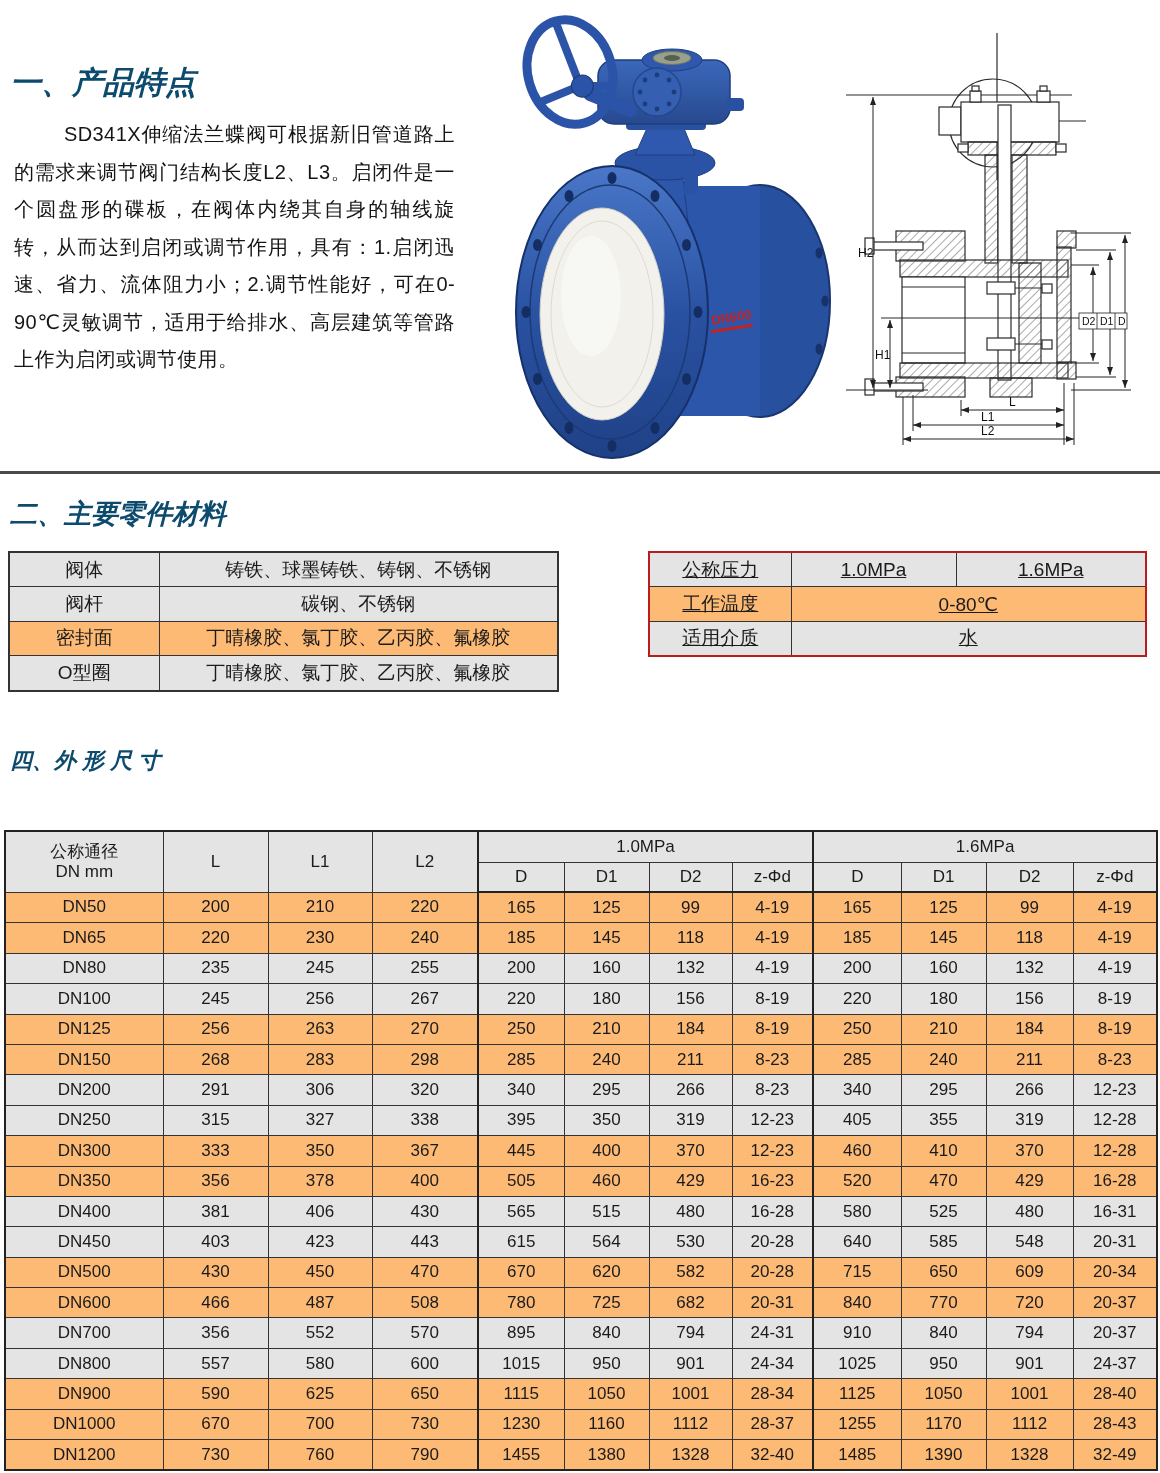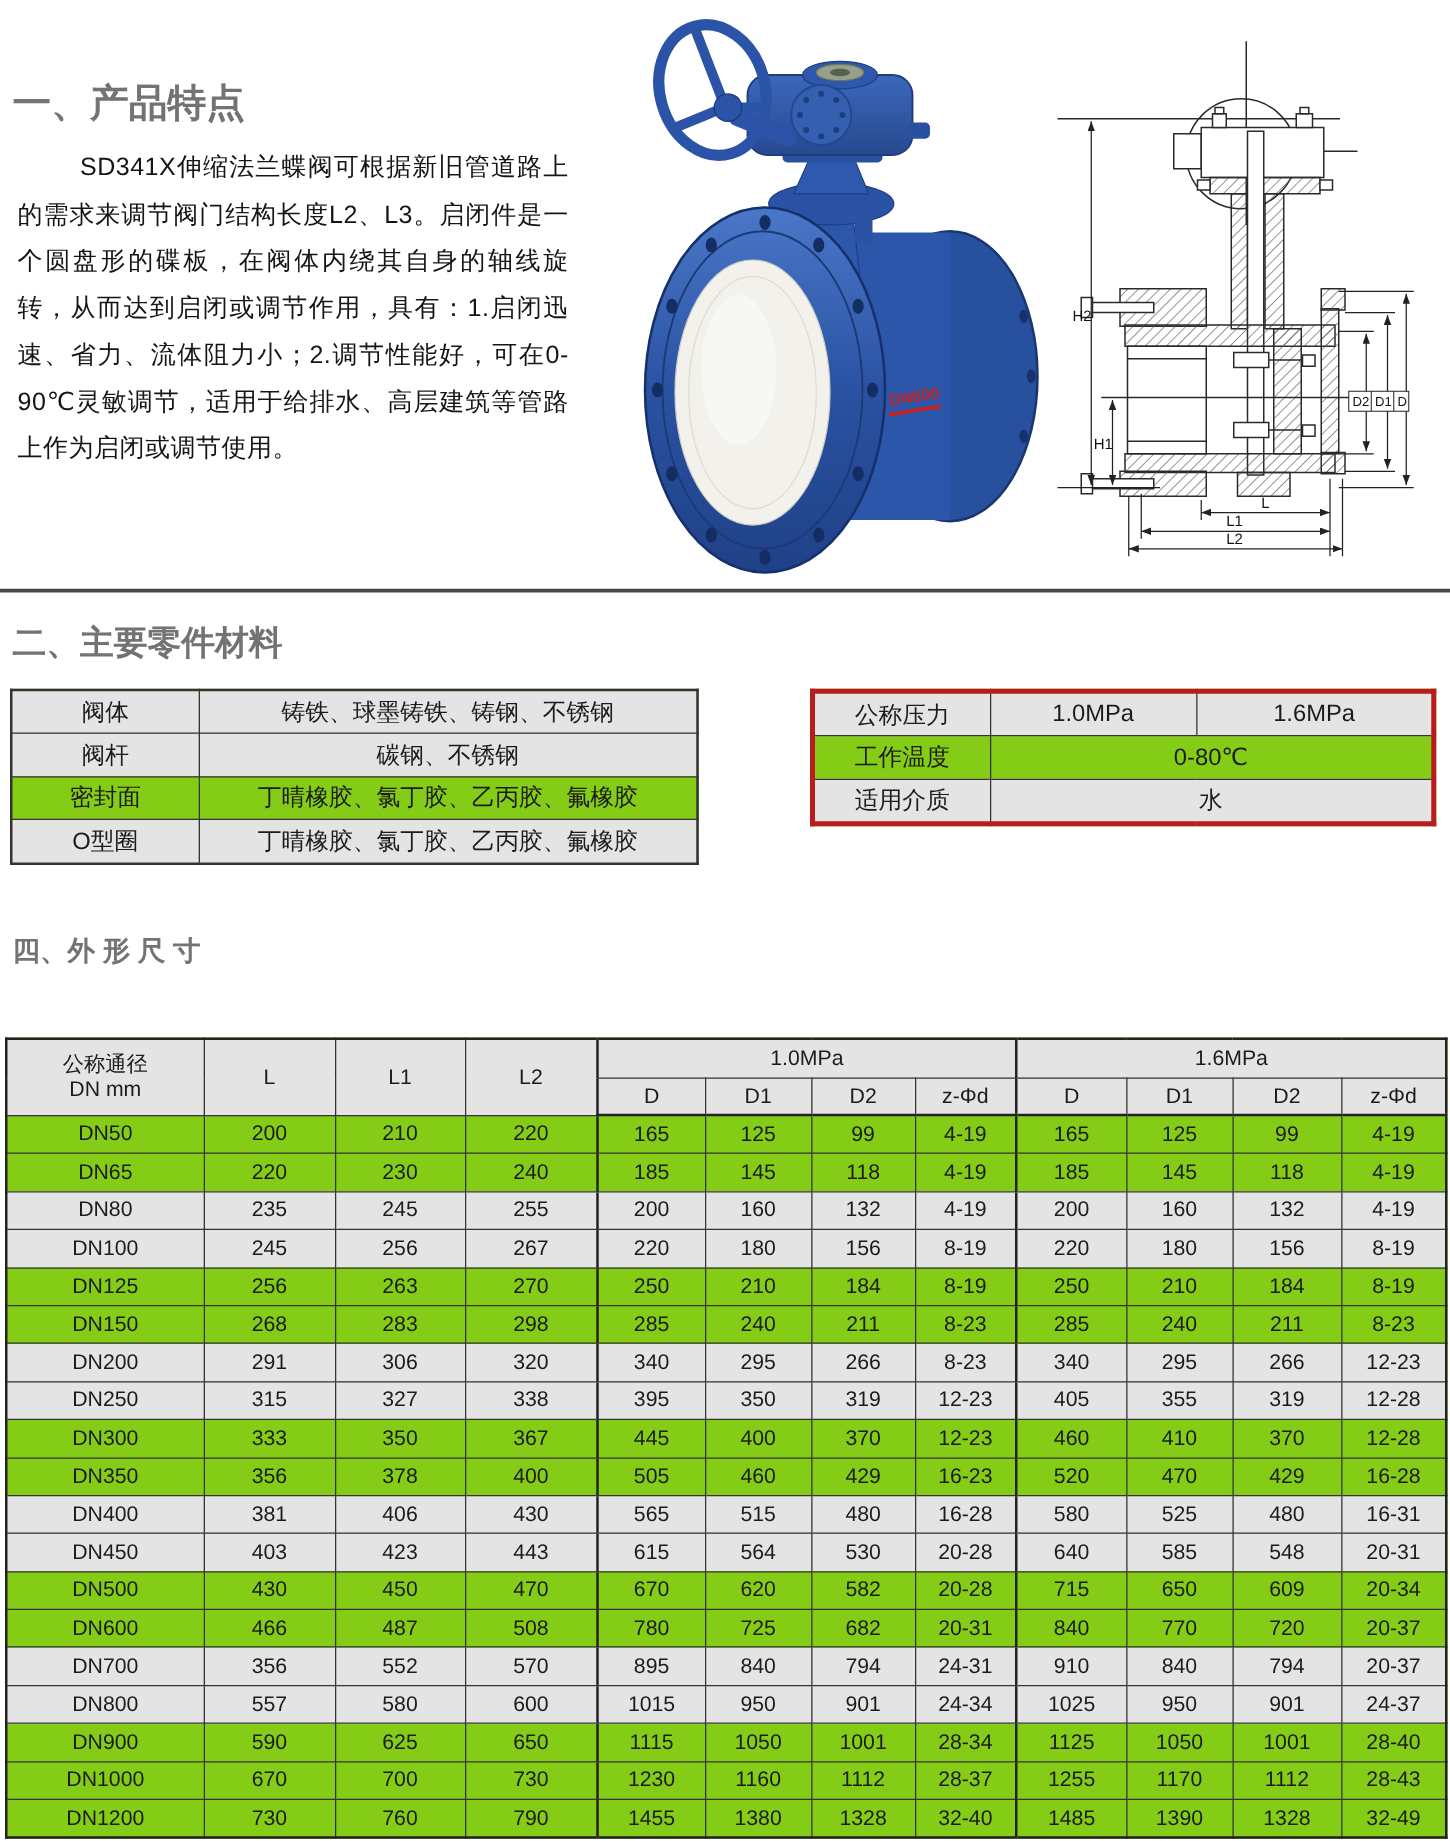--- a/index.html
+++ b/index.html
@@ -2,45 +2,45 @@
 <html><head>
 <meta charset="utf-8">
 <title>SD341X</title>
 <style>
   html,body { margin:0; padding:0; background:#ffffff; }
   .page {
     position:relative; width:1160px; height:1473px; background:#fff;
     font-family:"Liberation Sans","DejaVu Sans",sans-serif; color:#1b1b1b;
     overflow:hidden;
   }
-  .sec-title { position:absolute; margin:0; color:#737373; font-weight:bold; white-space:nowrap; }
+  .sec-title { position:absolute; margin:0; color:#0c4a6e; font-weight:bold; white-space:nowrap;font-style:italic; }
   #title1 { left:10px;  top:62px;  font-size:31px; }
   #title2 { left:10px;  top:496px; font-size:27px; }
   #title3 { left:648px; top:492px; font-size:27px; }
   #title4 { left:10px;  top:746px; font-size:22px; }
 
   .para {
     position:absolute; left:14px; top:116px; width:441px; margin:0;
     font-size:20px; line-height:37.5px; letter-spacing:0.4px;
     text-align:justify; text-indent:50px; color:#151515;
   }
 
   .divider { position:absolute; left:0; top:471px; width:1160px; height:3px; background:#4a4a4a; }
 
   .fig { position:absolute; }
   #valve-photo   { left:498px; top:8px;  width:334px; height:452px; }
   #valve-drawing { left:828px; top:25px; width:332px; height:440px; }
 
-  table.spec { position:absolute; border-collapse:collapse; table-layout:fixed; background:#84cc16; }
+  table.spec { position:absolute; border-collapse:collapse; table-layout:fixed; background:#fdba74; }
   table.spec td { border:1px solid #333; text-align:center; vertical-align:middle; padding:0 4px; }
   tr.gray td, tr.gray th { background:#e4e4e4; }
 
   #materials   { left:8px;  top:551px; width:549px; font-size:19px; border:2px solid #333; }
   #materials td { height:33.4px; }
-  #performance { left:648px; top:551px; width:497px; font-size:19px; border:4px solid #b91c1c; }
+  #performance { left:648px; top:551px; width:497px; font-size:19px; border:2px solid #b91c1c;text-decoration:underline; }
   #performance td { height:33.4px; }
 
   #dim-table { left:4px; top:830px; width:1152px; font-size:17px; border:2px solid #222; }
   #dim-table th { border:1px solid #333; font-weight:normal; text-align:center; vertical-align:middle; padding:0; background:#e4e4e4; }
   #dim-table td { font-size:17px; height:29.4px; padding:0 2px; }
   #dim-table thead tr.grp th { height:30px; }
   #dim-table thead tr.sub th { height:28px; border-bottom:2px solid #222; }
   #dim-table th.thick, #dim-table td:nth-child(5), #dim-table td:nth-child(9) { border-left:2px solid #222; }
   #dim-table .h2l { line-height:20px; }
 </style>

